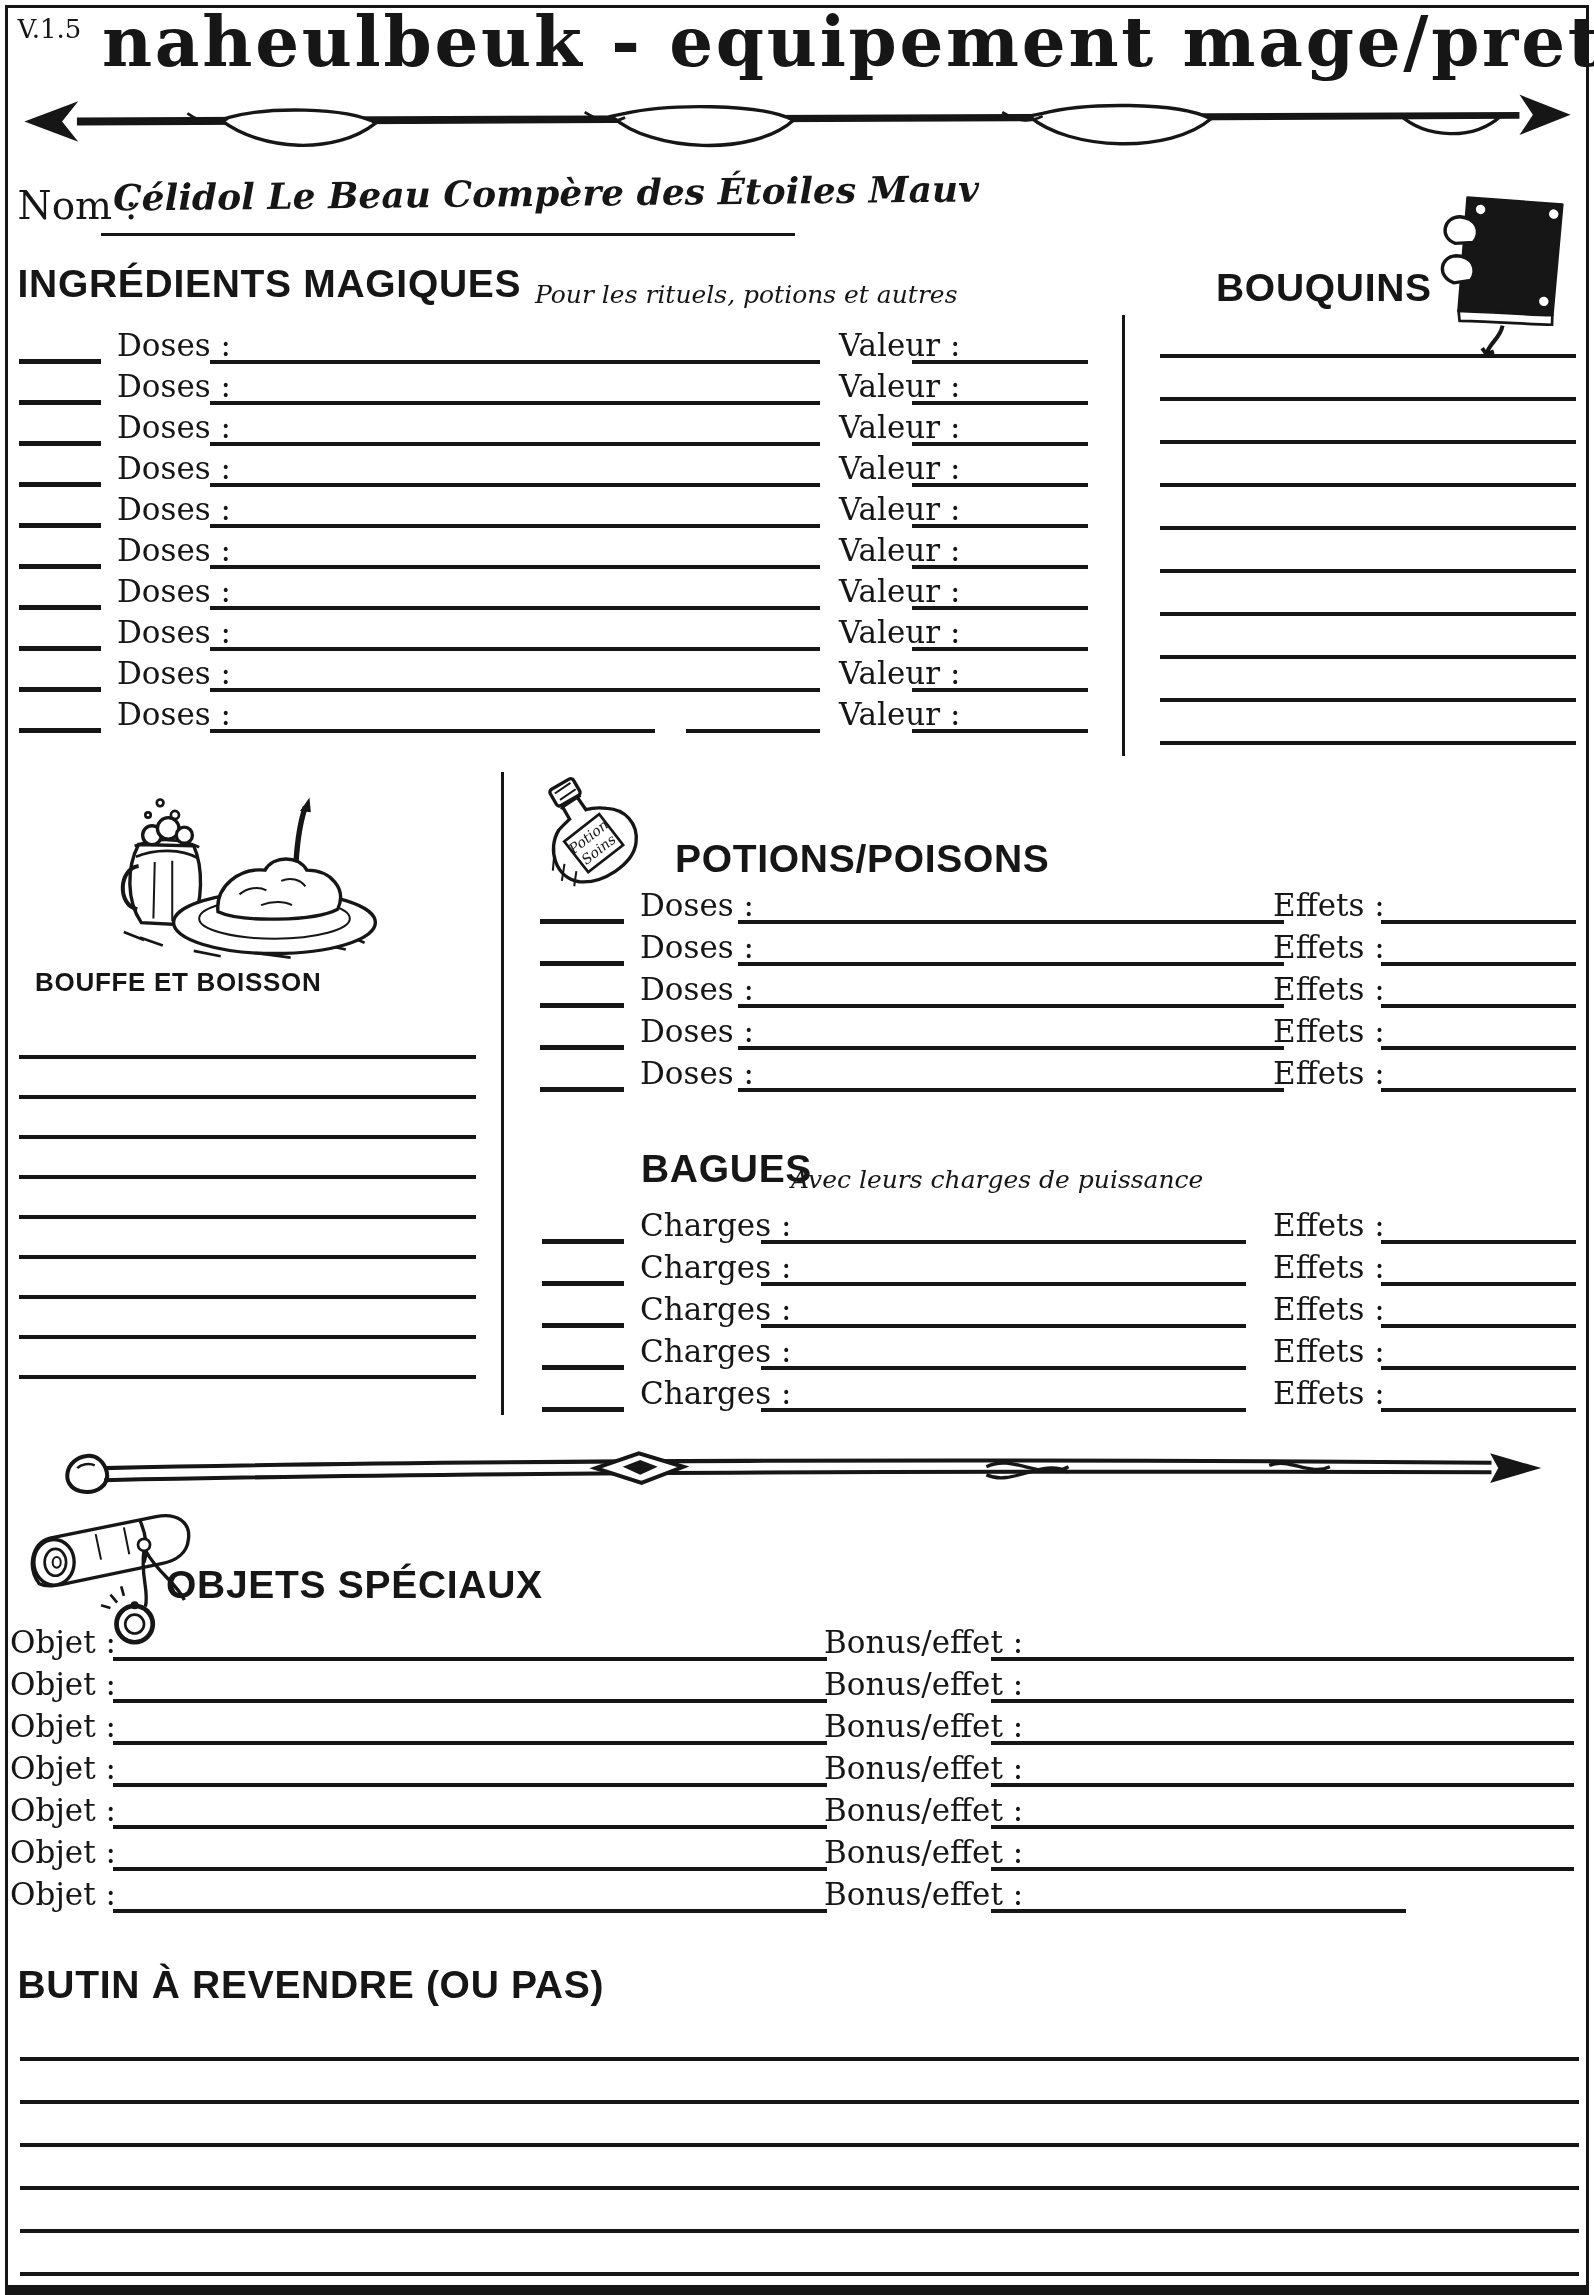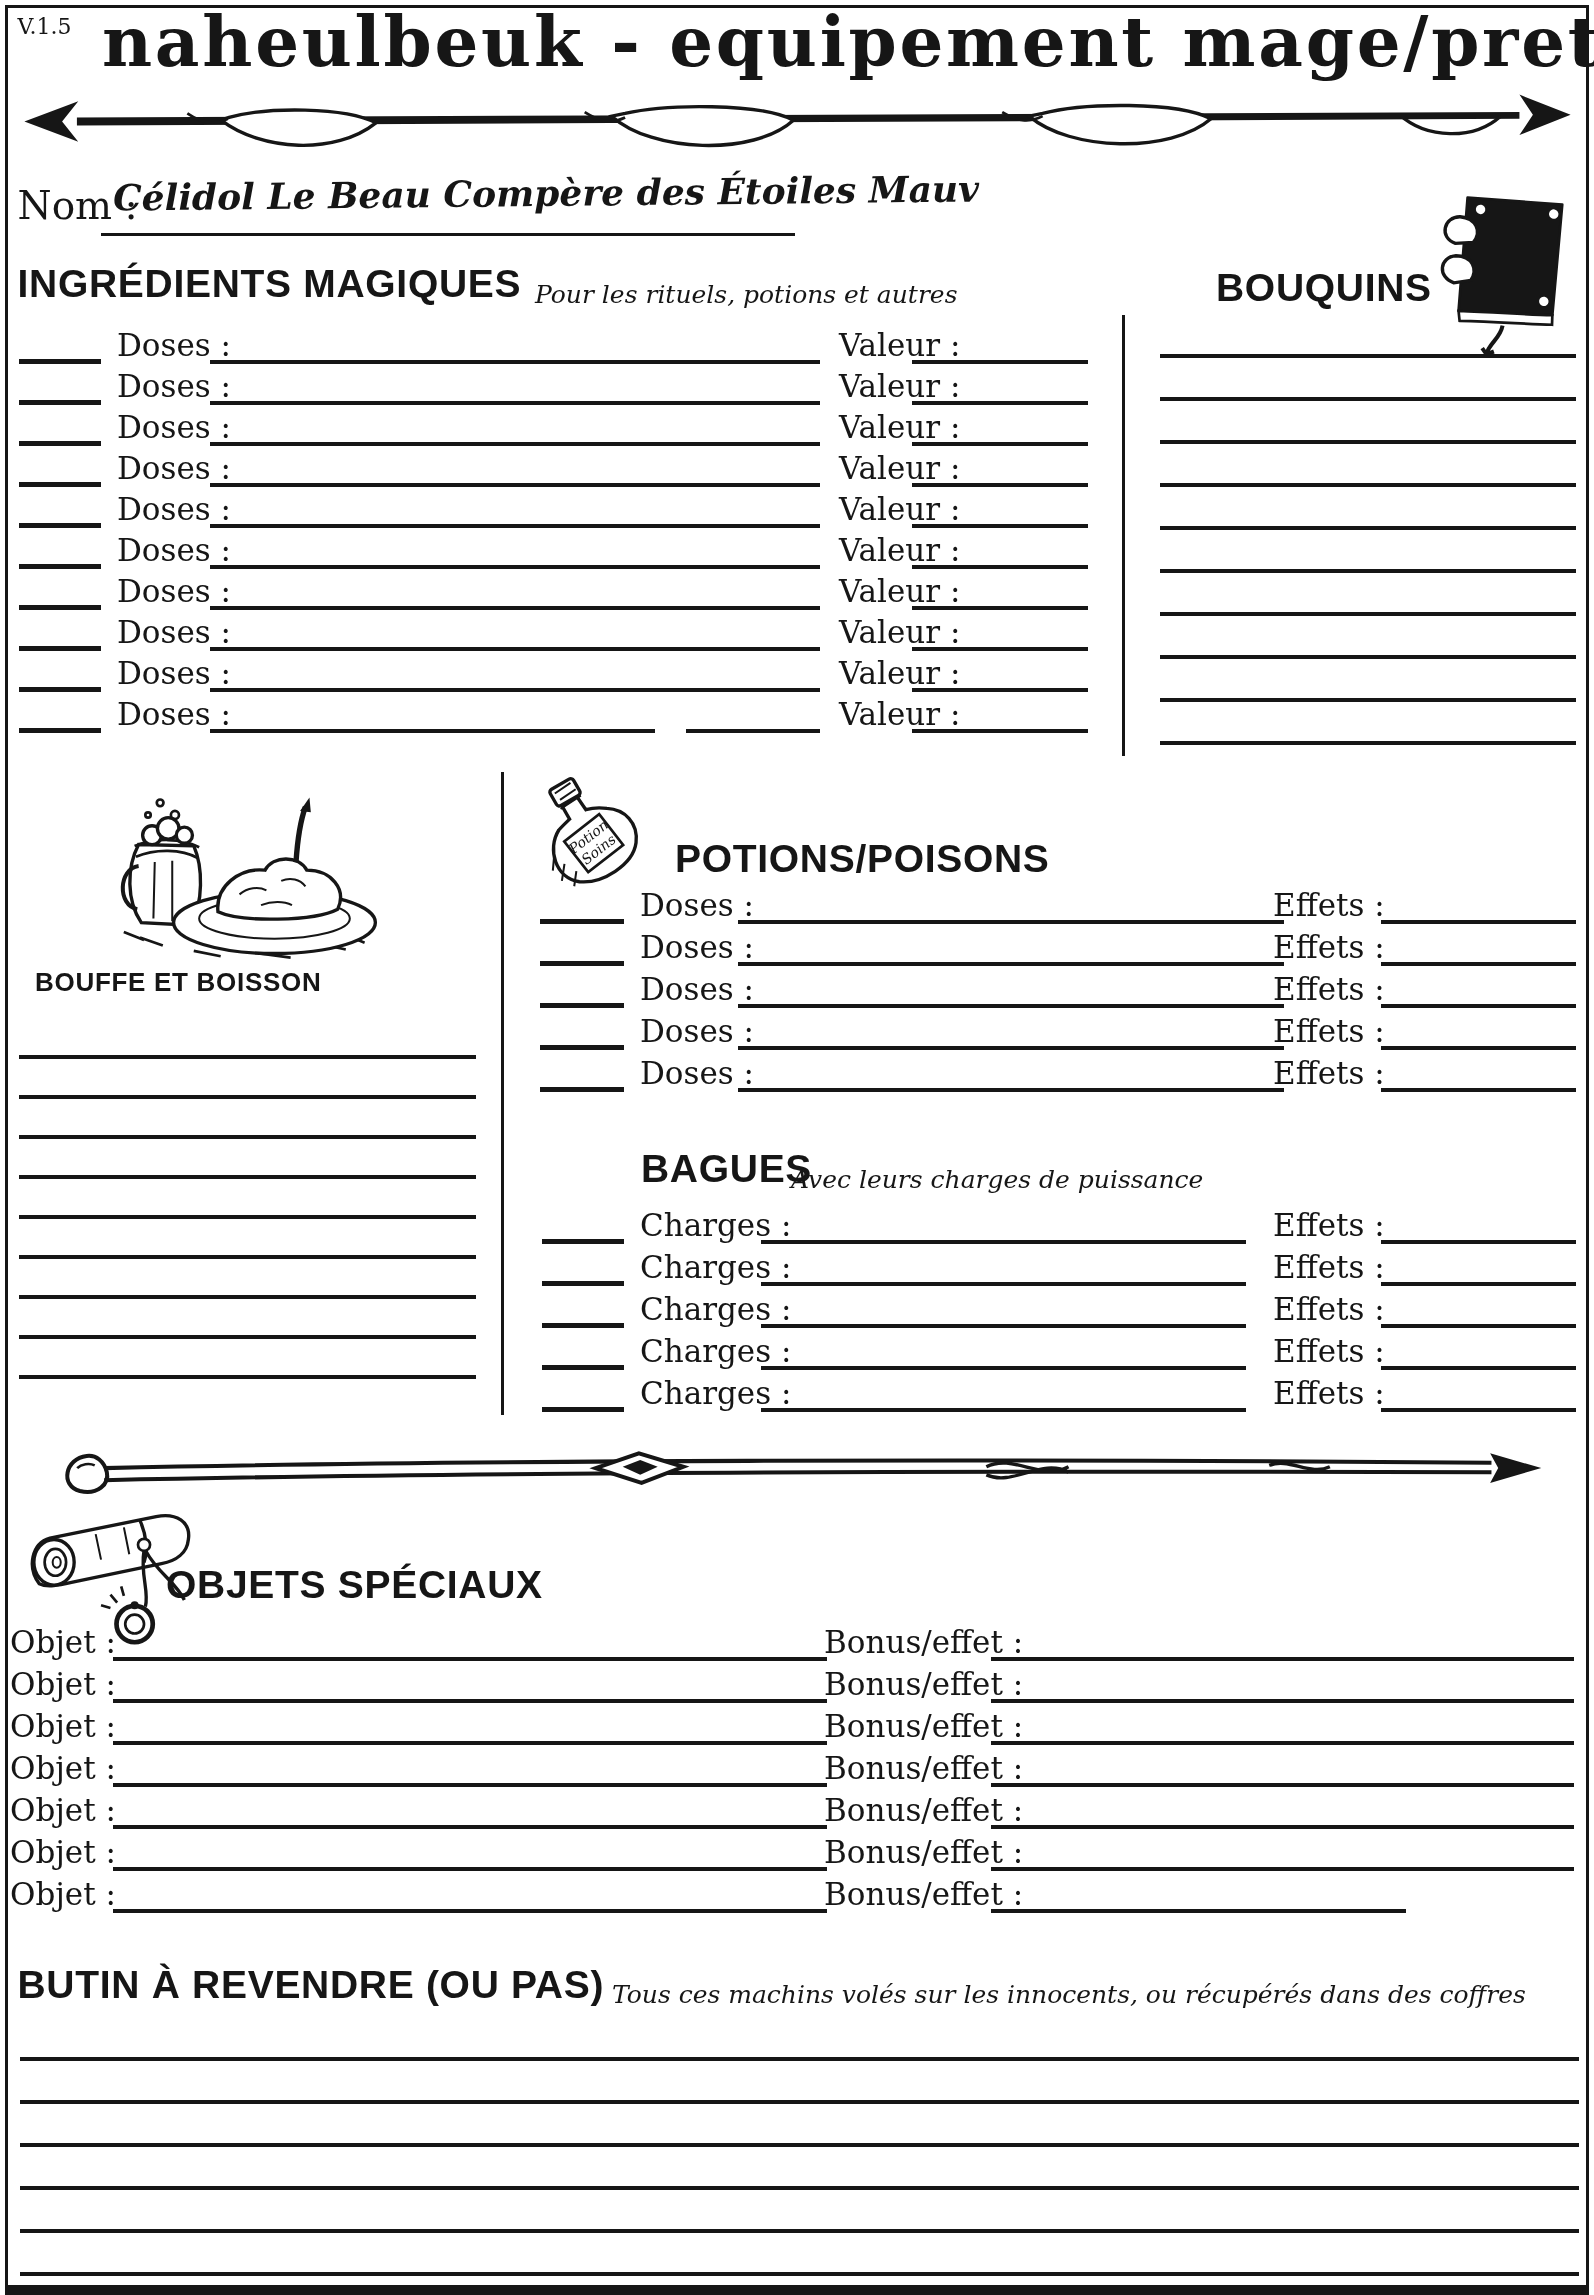--- a/index.html
+++ b/index.html
@@ -4,21 +4,21 @@
 <style>
   html,body{margin:0;padding:0;background:#888;}
   :root{--ink:#161616;--paper:#ffffff;}
   .sheet{position:relative;width:1594px;height:2295px;background:var(--paper);
          font-family:"DejaVu Serif",serif;color:var(--ink);overflow:hidden;}
   .abs{position:absolute;}
   .frame{position:absolute;left:5.4px;top:5.4px;right:5.4px;bottom:0;
          border:3.4px solid var(--ink);border-bottom:10.8px solid var(--ink);pointer-events:none;}
 
   
-  .h-version{left:17.5px;top:13.5px;font-size:22px;white-space:nowrap;text-align:center;}
+  .h-version{left:17.5px;top:13.5px;font-size:26px;white-space:nowrap;text-align:center;}
   .h-title{left:102px;top:1.3px;font-size:69px;font-weight:bold;letter-spacing:2.7px;
            text-transform:lowercase;white-space:nowrap;}
   .sec-title{font-family:"Liberation Sans",sans-serif;font-weight:bold;font-size:39px;
              letter-spacing:0.7px;white-space:nowrap;line-height:1;}
   .subtitle{font-style:italic;font-size:25px;white-space:nowrap;line-height:1;}
   .lbl{font-size:31px;white-space:nowrap;line-height:1;}
   .nom-lbl{left:17.5px;top:186px;font-size:39px;}
   .nom-value{left:113px;top:172px;font-size:36px;font-style:italic;font-weight:bold;
              white-space:nowrap;transform:rotate(-0.6deg);}
   .nom-line{left:101px;top:233px;width:694px;height:3.4px;background:var(--ink);}
@@ -419,21 +419,20 @@
     </div>
       <div class="row obj-row">
       <span class="lbl l1">Objet :</span>
       <span class="wline main"></span>
       <span class="lbl l2">Bonus/effet :</span>
       <span class="wline l2"></span>
     </div>
     </div>
 
   <div class="abs sec-title but-title">BUTIN À REVENDRE (OU PAS)</div>
-  <div class="abs subtitle but-sub">Tous ces machins volés sur les innocents, ou récupérés dans des coffres</div>
   <div class="lineset bt-lines">
     <div class="bline"></div>
   <div class="bline"></div>
       <div class="bline"></div>
       <div class="bline"></div>
       <div class="bline"></div>
       <div class="bline"></div>
     </div>
 
   <div class="frame"></div>

